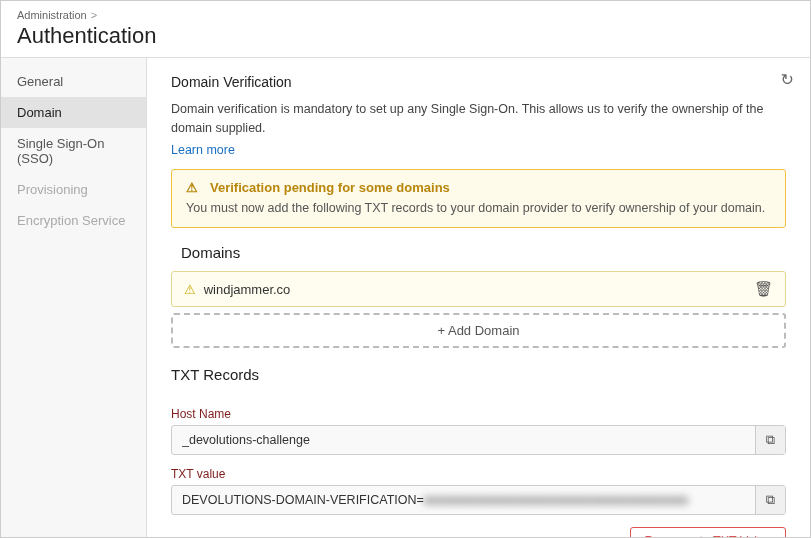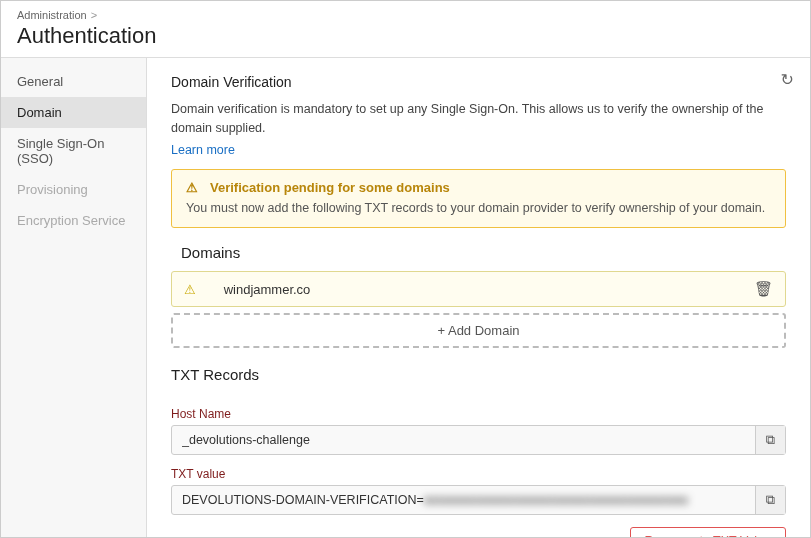--- a/index.html
+++ b/index.html
@@ -158,21 +158,20 @@
       align-items: center;
       gap: 8px;
     }
     .domain-icon {
       color: #c8a800;
       font-size: 13px;
     }
     .domain-name {
       font-size: 13px;
       color: #333;
-      margin-left: 20px;
     }
     .delete-icon {
       cursor: pointer;
       color: #555;
       font-size: 15px;
     }
     .add-domain-btn {
       border: 2px dashed #bbb;
       border-radius: 3px;
       padding: 8px;

